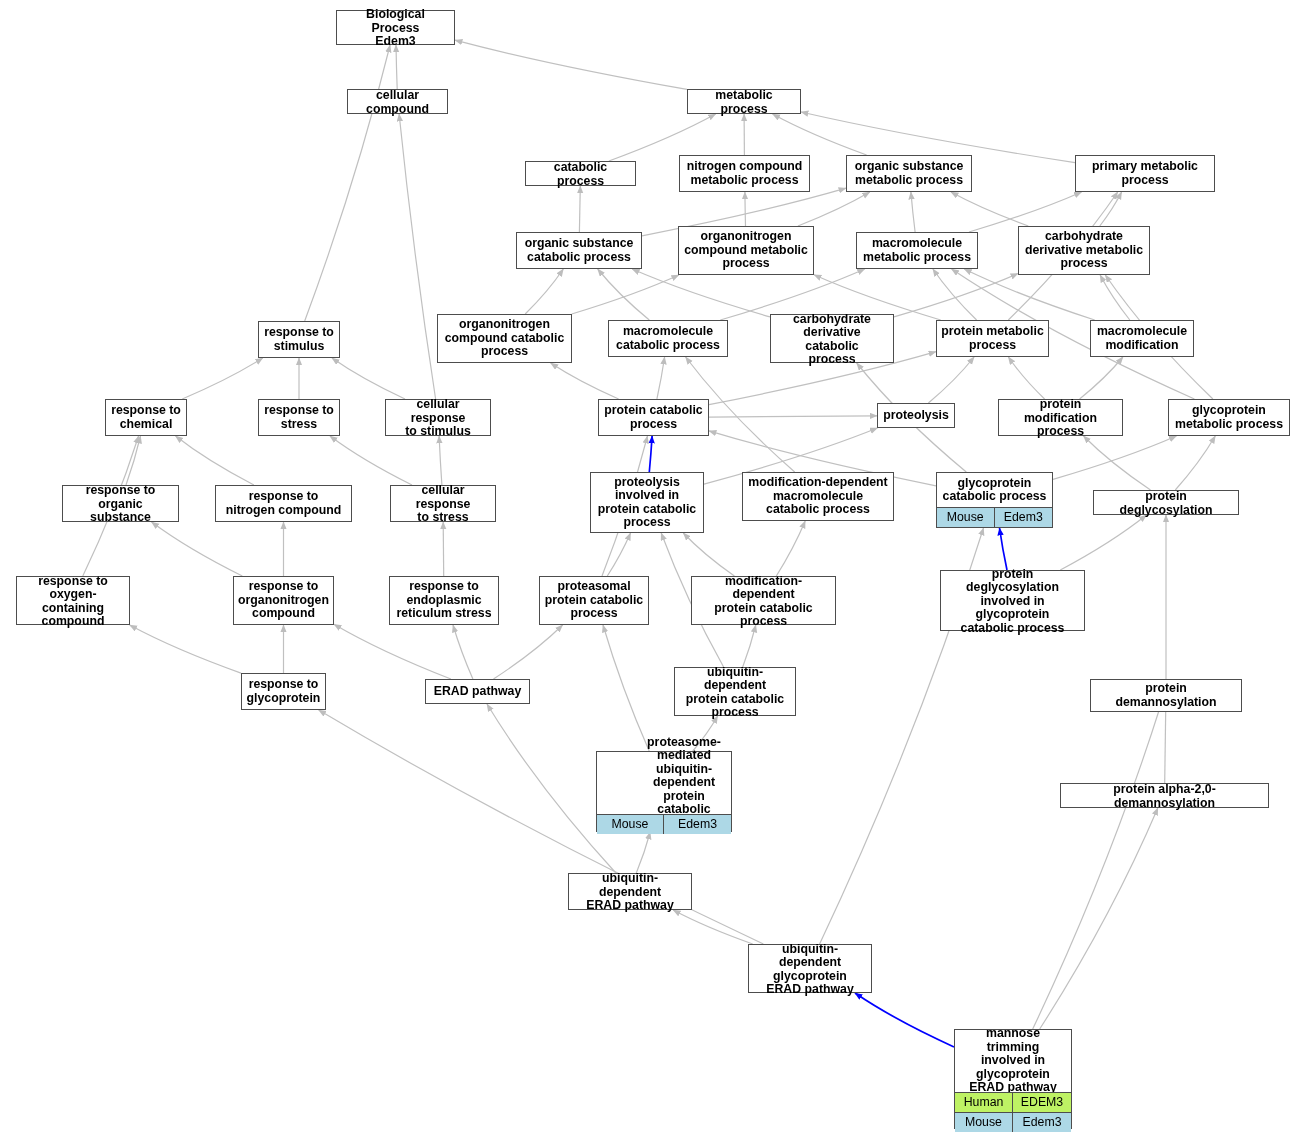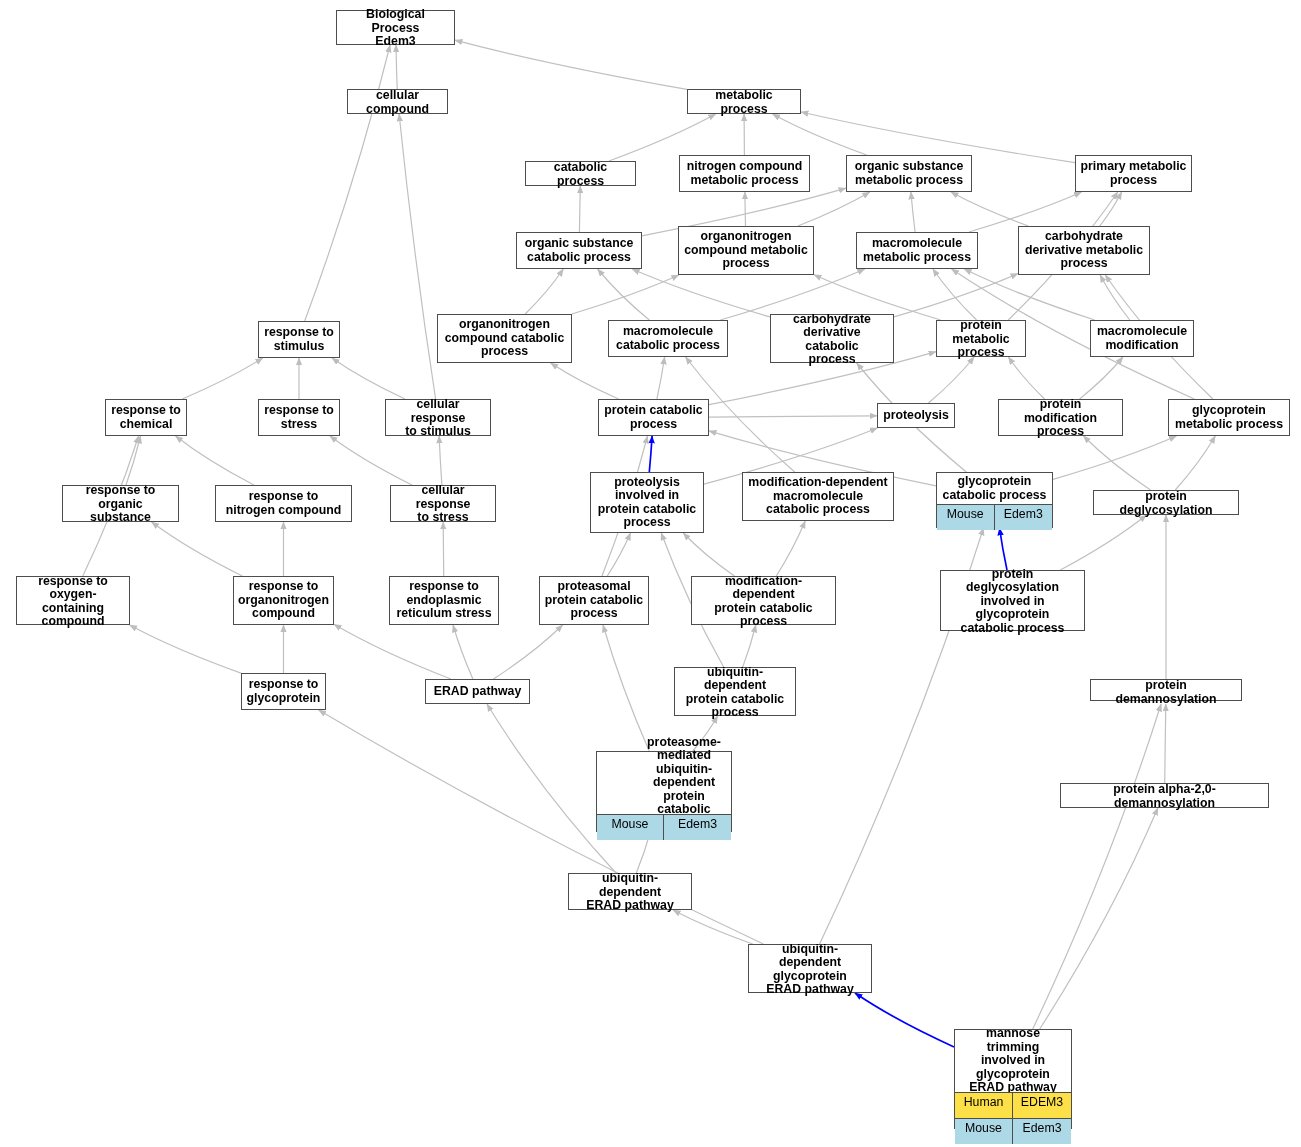--- a/index.html
+++ b/index.html
@@ -29,28 +29,28 @@
     box-sizing:border-box;
     font-weight:bold;
   }
   .genes{display:flex;flex-direction:column;}
   .generow{display:flex;border-top:1.6px solid #4d4d4d;}
   .genecell{
     flex:1 1 50%;
     text-align:center;
     font-size:12.3px;
     line-height:19px;
-    height:25px;
+    height:19px;
     color:#000;
     overflow:hidden;
     box-sizing:border-box;
   }
   .genecell.first{border-right:1.6px solid #4d4d4d;}
   .row-mouse .genecell{background:#add8e6;}
-  .row-human .genecell{background:#fde047;}
+  .row-human .genecell{background:#bef264;}
 </style>
 </head>
 <body>
 
 <div id="canvas">
   <svg id="edges" xmlns="http://www.w3.org/2000/svg">
     <defs>
       <marker id="ah-grey" markerWidth="9" markerHeight="9" refX="7.4" refY="3.2" orient="auto" markerUnits="userSpaceOnUse">
         <path d="M0,0 L8,3.2 L0,6.4 z" fill="#bdbdbd"></path>
       </marker>
@@ -156,21 +156,21 @@
         <div class="label" style="height: 25px;">catabolic process</div>
       </div>
       <div class="node" style="left: 679px; top: 155px; width: 131px; height: 37px;">
         <div class="label" style="height: 37px;">nitrogen compound
 metabolic process</div>
       </div>
       <div class="node" style="left: 846px; top: 155px; width: 126px; height: 37px;">
         <div class="label" style="height: 37px;">organic substance
 metabolic process</div>
       </div>
-      <div class="node" style="left: 1075px; top: 155px; width: 117px; height: 37px;">
+      <div class="node" style="left: 1075px; top: 155px; width: 140px; height: 37px;">
         <div class="label" style="height: 37px;">primary metabolic
 process</div>
       </div>
       <div class="node" style="left: 516px; top: 232px; width: 126px; height: 37px;">
         <div class="label" style="height: 37px;">organic substance
 catabolic process</div>
       </div>
       <div class="node" style="left: 678px; top: 226px; width: 136px; height: 49px;">
         <div class="label" style="height: 49px;">organonitrogen
 compound metabolic
@@ -196,21 +196,21 @@
       </div>
       <div class="node" style="left: 608px; top: 320px; width: 120px; height: 37px;">
         <div class="label" style="height: 37px;">macromolecule
 catabolic process</div>
       </div>
       <div class="node" style="left: 770px; top: 314px; width: 124px; height: 49px;">
         <div class="label" style="height: 49px;">carbohydrate
 derivative catabolic
 process</div>
       </div>
-      <div class="node" style="left: 936px; top: 320px; width: 90px; height: 37px;">
+      <div class="node" style="left: 936px; top: 320px; width: 113px; height: 37px;">
         <div class="label" style="height: 37px;">protein metabolic
 process</div>
       </div>
       <div class="node" style="left: 1090px; top: 320px; width: 104px; height: 37px;">
         <div class="label" style="height: 37px;">macromolecule
 modification</div>
       </div>
       <div class="node" style="left: 105px; top: 399px; width: 82px; height: 37px;">
         <div class="label" style="height: 37px;">response to
 chemical</div>
@@ -310,21 +310,21 @@
 glycoprotein</div>
       </div>
       <div class="node" style="left: 425px; top: 679px; width: 105px; height: 25px;">
         <div class="label" style="height: 25px;">ERAD pathway</div>
       </div>
       <div class="node" style="left: 674px; top: 667px; width: 122px; height: 49px;">
         <div class="label" style="height: 49px;">ubiquitin-dependent
 protein catabolic
 process</div>
       </div>
-      <div class="node" style="left: 1090px; top: 679px; width: 152px; height: 22px;">
+      <div class="node" style="left: 1090px; top: 679px; width: 152px; height: 33px;">
         <div class="label" style="height: 25px;">protein demannosylation</div>
       </div>
       <div class="node" style="left: 596px; top: 751px; width: 136px; height: 81px;">
         <div class="label" style="height: 62px; margin-left: 40px;">proteasome-mediated
 ubiquitin-dependent
 protein catabolic
 process</div>
         <div class="genes">
           <div class="generow row-mouse">
             <div class="genecell first">Mouse</div>

